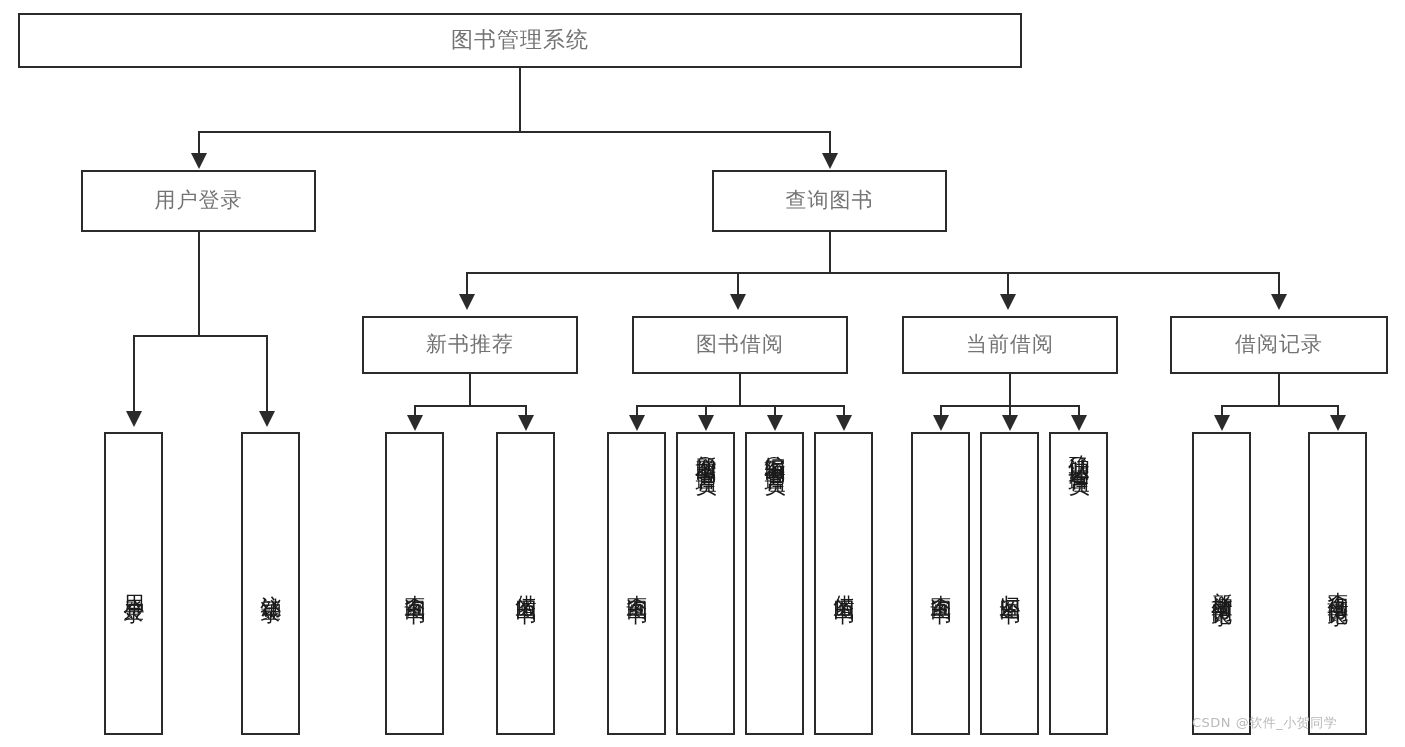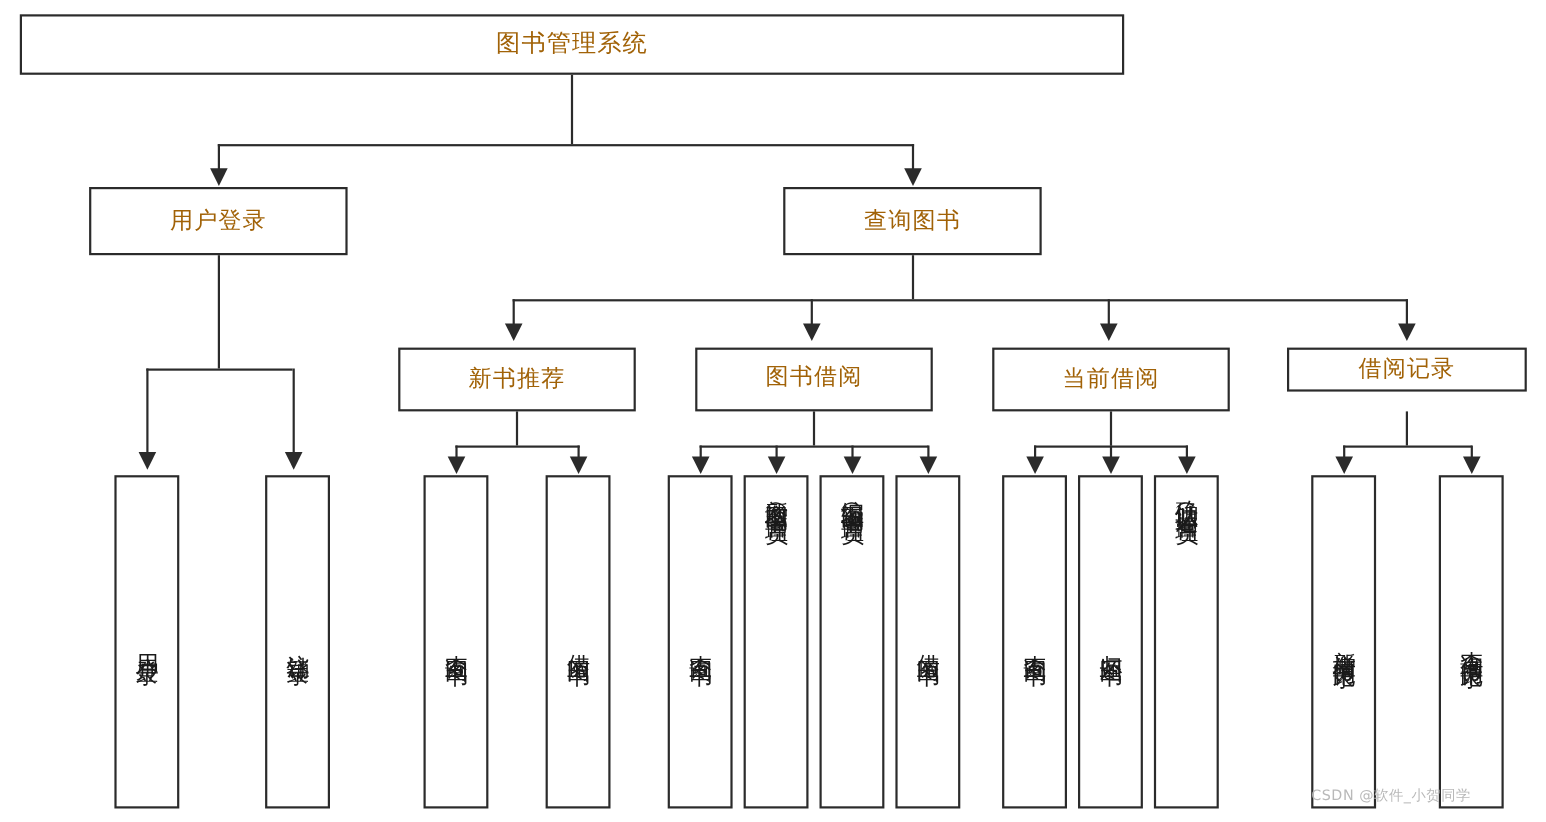--- a/index.html
+++ b/index.html
@@ -20,21 +20,21 @@
   .node {
     position: absolute;
     box-sizing: border-box;
     border: 2px solid #2b2b2b;
     background: #ffffff;
     display: flex;
     align-items: center;
     justify-content: center;
   }
   .node-label {
-    color: #a16207;
+    color: #737373;
     font-size: 21px;
     line-height: 1.2;
     white-space: nowrap;
     letter-spacing: 1px;
   }
   .node.root .node-label { font-size: 22px; }
   .node.level2 .node-label { font-size: 21px; }
   .node.level3 .node-label { font-size: 21px; }
 
   
@@ -127,27 +127,27 @@
   <div class="vline" style="left:737px; top:272px; height:24px;"></div>
   <div class="arrow" style="left:730px; top:294px;"></div>
   <div class="vline" style="left:1007px; top:272px; height:24px;"></div>
   <div class="arrow" style="left:1000px; top:294px;"></div>
   <div class="vline" style="left:1278px; top:272px; height:24px;"></div>
   <div class="arrow" style="left:1271px; top:294px;"></div>
 
   <div class="node level3" style="left:362px; top:316px; width:216px; height:58px;">
     <span class="node-label">新书推荐</span>
   </div>
-  <div class="node level3" style="left:632px; top:316px; width:216px; height:58px;font-family:Liberation Mono, monospace;">
+  <div class="node level3" style="left:632px; top:316px; width:216px; height:58px;">
     <span class="node-label">图书借阅</span>
   </div>
   <div class="node level3" style="left:902px; top:316px; width:216px; height:58px;">
     <span class="node-label">当前借阅</span>
   </div>
-  <div class="node level3" style="left:1170px; top:316px; width:218px; height:40px;">
+  <div class="node level3" style="left:1170px; top:316px; width:218px; height:58px;">
     <span class="node-label">借阅记录</span>
   </div>
 
   <div class="vline" style="left:469px; top:374px; height:31px;"></div>
   <div class="hline" style="left:414px; top:405px; width:113px;"></div>
   <div class="vline" style="left:414px; top:405px; height:12px;"></div>
   <div class="arrow" style="left:407px; top:415px;"></div>
   <div class="vline" style="left:525px; top:405px; height:12px;"></div>
   <div class="arrow" style="left:518px; top:415px;"></div>
 

